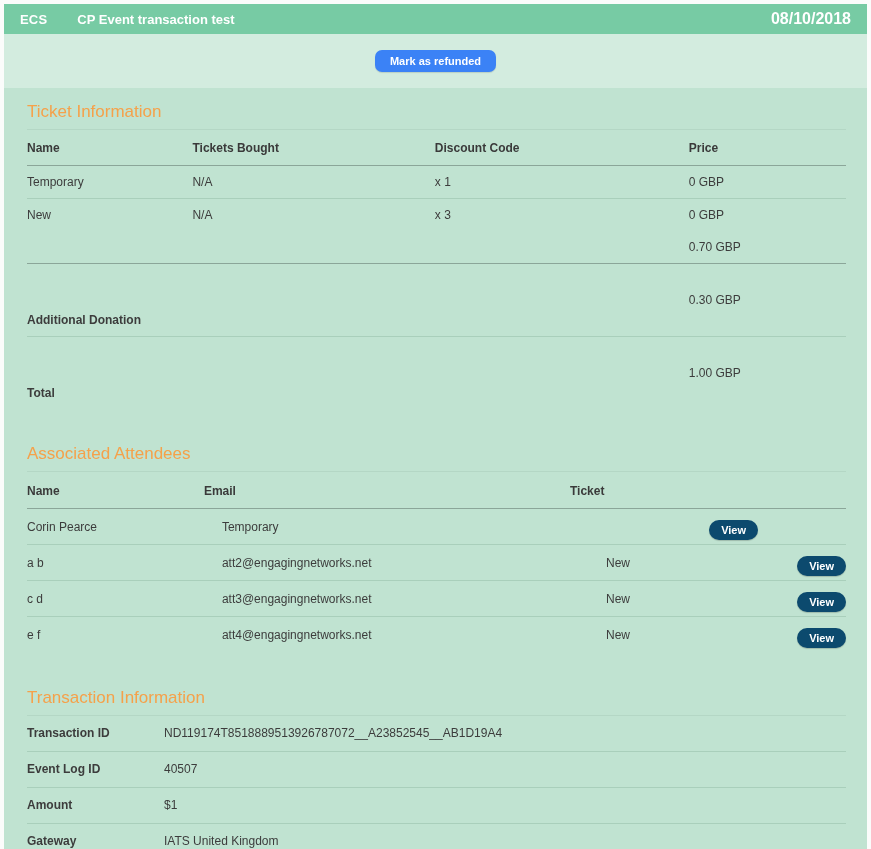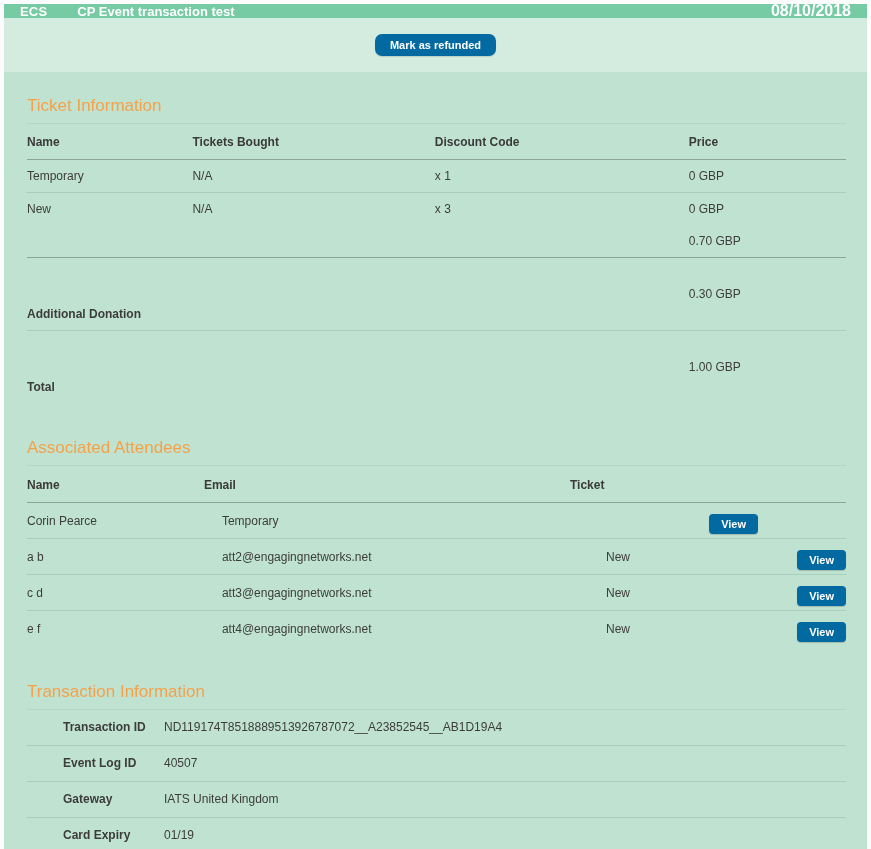--- a/index.html
+++ b/index.html
@@ -7,68 +7,68 @@
   body {
     width:871px; height:849px;
     background:#fbfcfb;
     font-family:"Liberation Sans","DejaVu Sans",sans-serif;
     color:#3c3c3c;
   }
   .frame { margin:4px 4px 0 4px; width:863px; background:#c0e3d1; padding-bottom:8px; }
 
   
   .topbar {
-    height:14px; background:#77cba4; display:flex; align-items:center;
+    height:30px; background:#77cba4; display:flex; align-items:center;
     padding:0 16px; color:#ffffff;
   }
   .brand { font-weight:bold; font-size:13px; letter-spacing:.2px; }
   .page-title { font-weight:bold; font-size:13px; margin-left:30px; flex:1; }
   .topdate { font-weight:bold; font-size:16px; }
 
   
   .band { height:54px; background:#d3ecdf; display:flex; align-items:center; justify-content:center; }
   .btn-refund {
-    background:#0369a1; color:#fff; border:none; border-radius:7px;
+    background:#3b82f6; color:#fff; border:none; border-radius:7px;
     font-family:inherit; font-weight:bold; font-size:11px;
     padding:5px 15px; cursor:pointer; box-shadow:0 1px 1px rgba(0,0,0,.12);
   }
 
   main { padding:0 21px 6px 23px; }
 
   .section-heading {
     font-size:17px; font-weight:400; color:#f5a14a; margin:0;
     padding-bottom:7px; border-bottom:1px solid #b4d7c5;
   }
-  .sec-tickets .section-heading { margin-top:24px; }
+  .sec-tickets .section-heading { margin-top:14px; }
   .sec-attendees .section-heading, .sec-transaction .section-heading { margin-top:35px; }
 
   
   .tkt-head, .tkt-row { display:grid; grid-template-columns:20.2% 29.6% 31% 1fr; }
   .tkt-head { font-weight:bold; font-size:12px; color:#3a3a3a; padding:11px 0 10px; border-bottom:1px solid #8ba699; }
   .tkt-row  { font-size:12px; padding:9px 0; align-items:center; }
   .bb-light { border-bottom:1px solid #a9cfbb; }
   .bb-dark  { border-bottom:1px solid #8ba699; }
   .bold { font-weight:bold;margin-top:40px; }
   .span3 { grid-column:1 / 4; }
 
   
   .att-head, .att-row { display:grid; grid-template-columns:21.6% 44.7% 1fr 70px; align-items:center; }
   .att-head { font-weight:bold; font-size:12px; color:#3a3a3a; padding:12px 0 10px; border-bottom:1px solid #8ba699; }
   .att-row  { font-size:12px; min-height:36px;gap:18px; }
   .att-row:not(:last-child) { border-bottom:1px solid #a9cfbb; }
   .btn-view {
-    justify-self:end; background:#0369a1; color:#fff; border:none; border-radius:4px;
+    justify-self:end; background:#0c4a6e; color:#fff; border:none; border-radius:10px;
     font-family:inherit; font-weight:bold; font-size:11px; padding:4px 12px;
     cursor:pointer; transform:translateY(3px); box-shadow:0 1px 1px rgba(0,0,0,.18);
   }
 
   
   .txn-row { display:grid; grid-template-columns:137px 1fr; font-size:12px; padding:10px 0 11px; align-items:center; }
   .txn-row:not(:last-child) { border-bottom:1px solid #a9cfbb; }
-  .txn-label { font-weight:bold;margin-left:36px; }
+  .txn-label { font-weight:bold; }
 </style>
 </head>
 <body>
 
 <div class="frame">
 
   <header class="topbar">
     <span class="brand">ECS</span>
     <span class="page-title">CP Event transaction test</span>
     <span class="topdate">08/10/2018</span>
@@ -165,20 +165,24 @@
 
       <div class="txn-row">
         <span class="txn-label">Transaction ID</span>
         <span>ND119174T8518889513926787072__A23852545__AB1D19A4</span>
       </div>
       <div class="txn-row">
         <span class="txn-label">Event Log ID</span>
         <span>40507</span>
       </div>
       <div class="txn-row">
+        <span class="txn-label">Amount</span>
+        <span>$1</span>
+      </div>
+      <div class="txn-row">
         <span class="txn-label">Gateway</span>
         <span>IATS United Kingdom</span>
       </div>
       <div class="txn-row">
         <span class="txn-label">Card Expiry</span>
         <span>01/19</span>
       </div>
     </section>
 
   </main>

